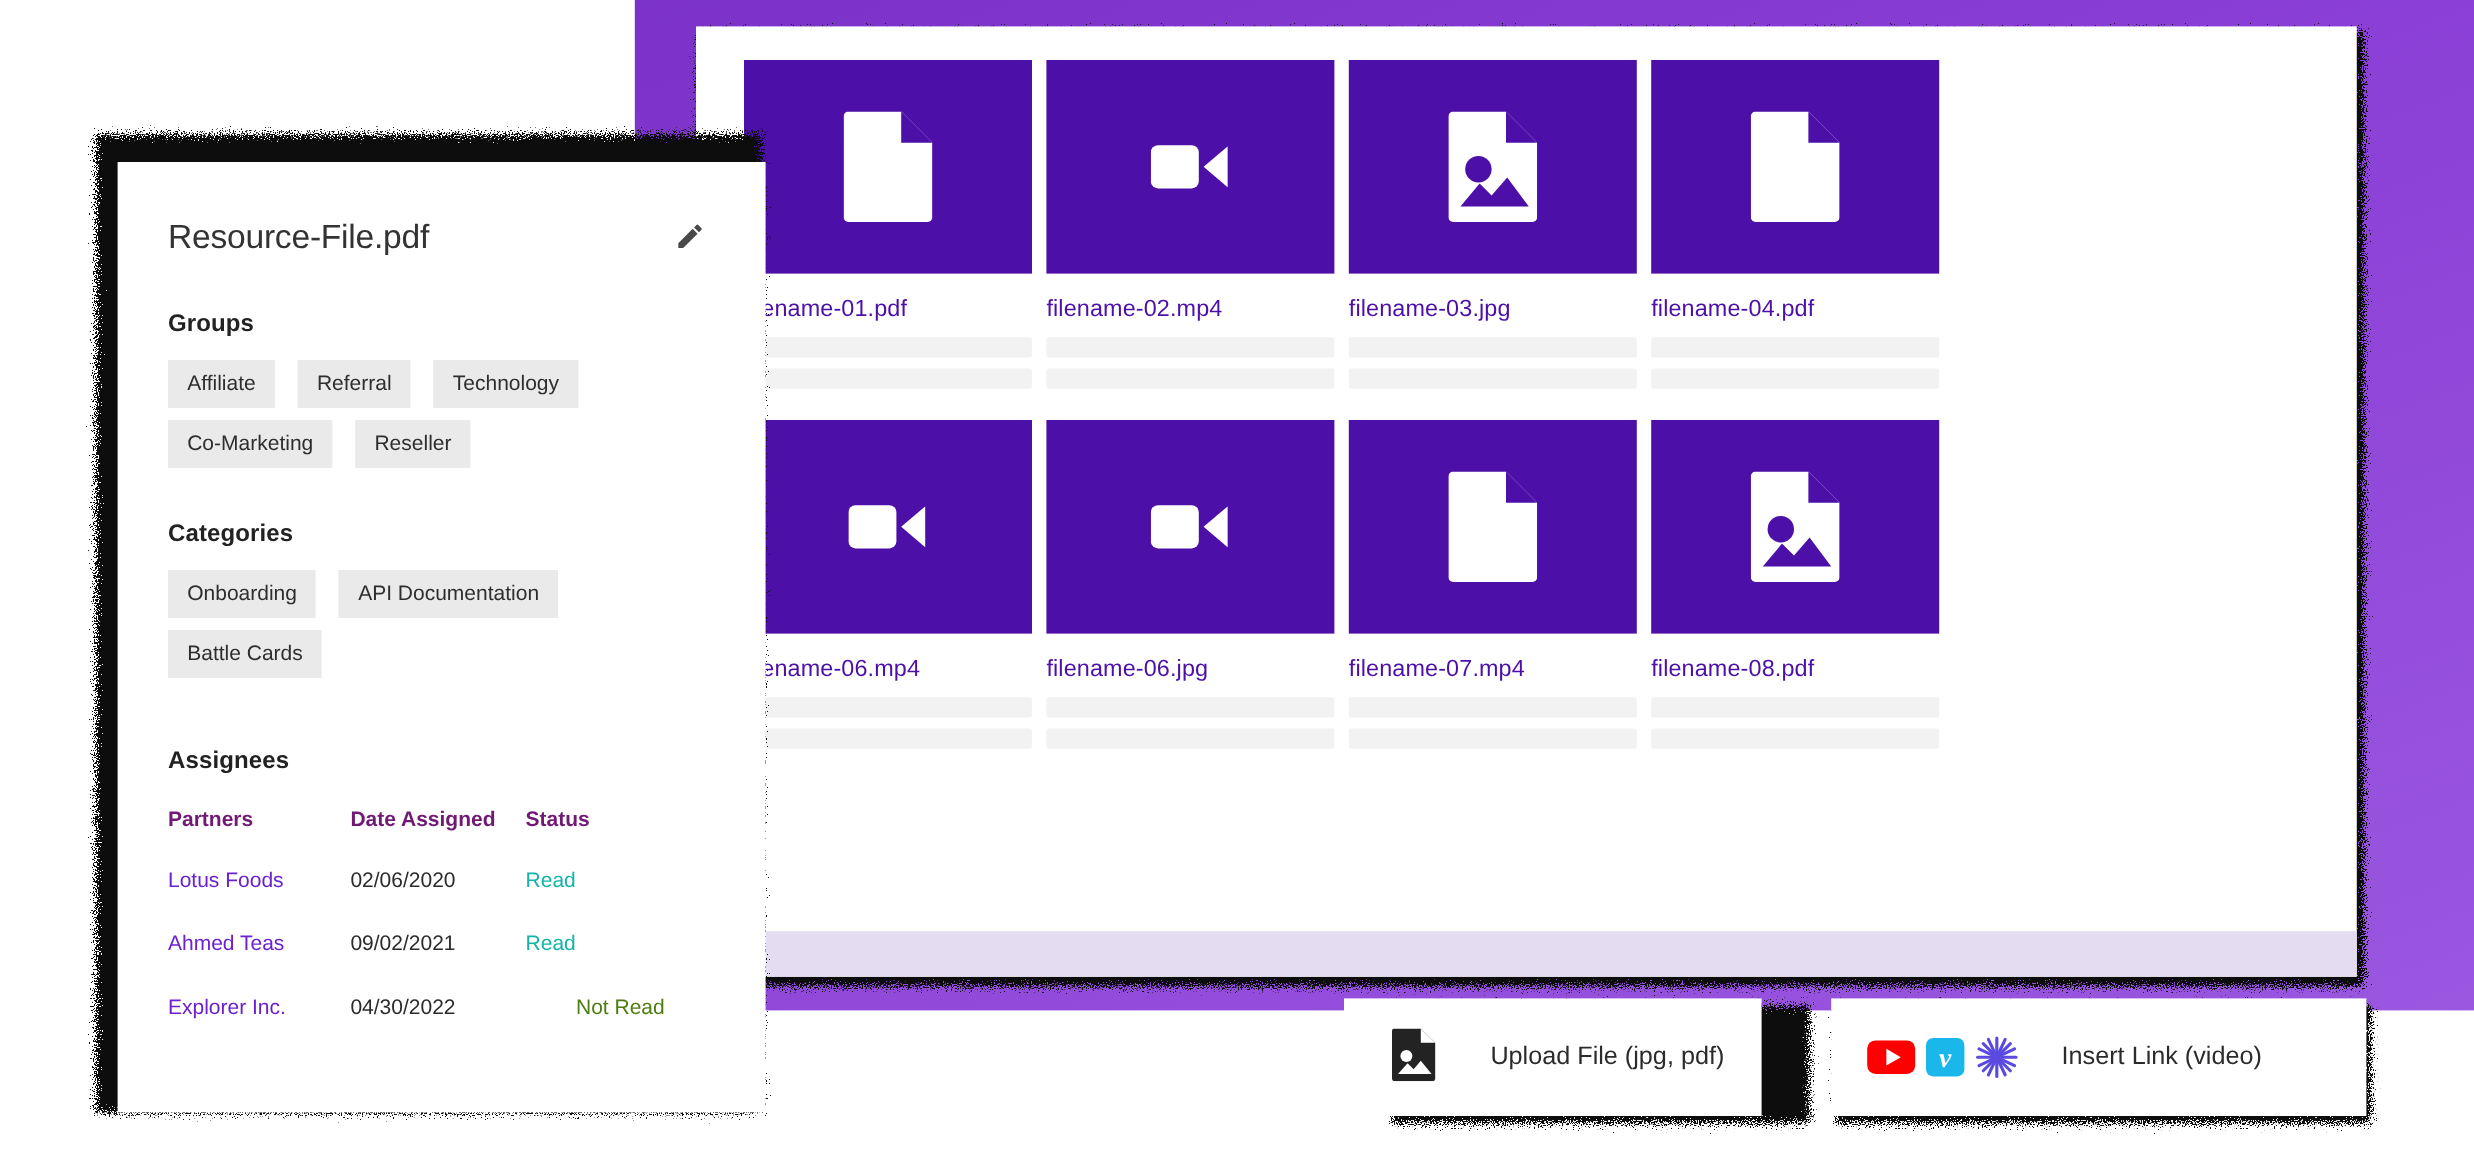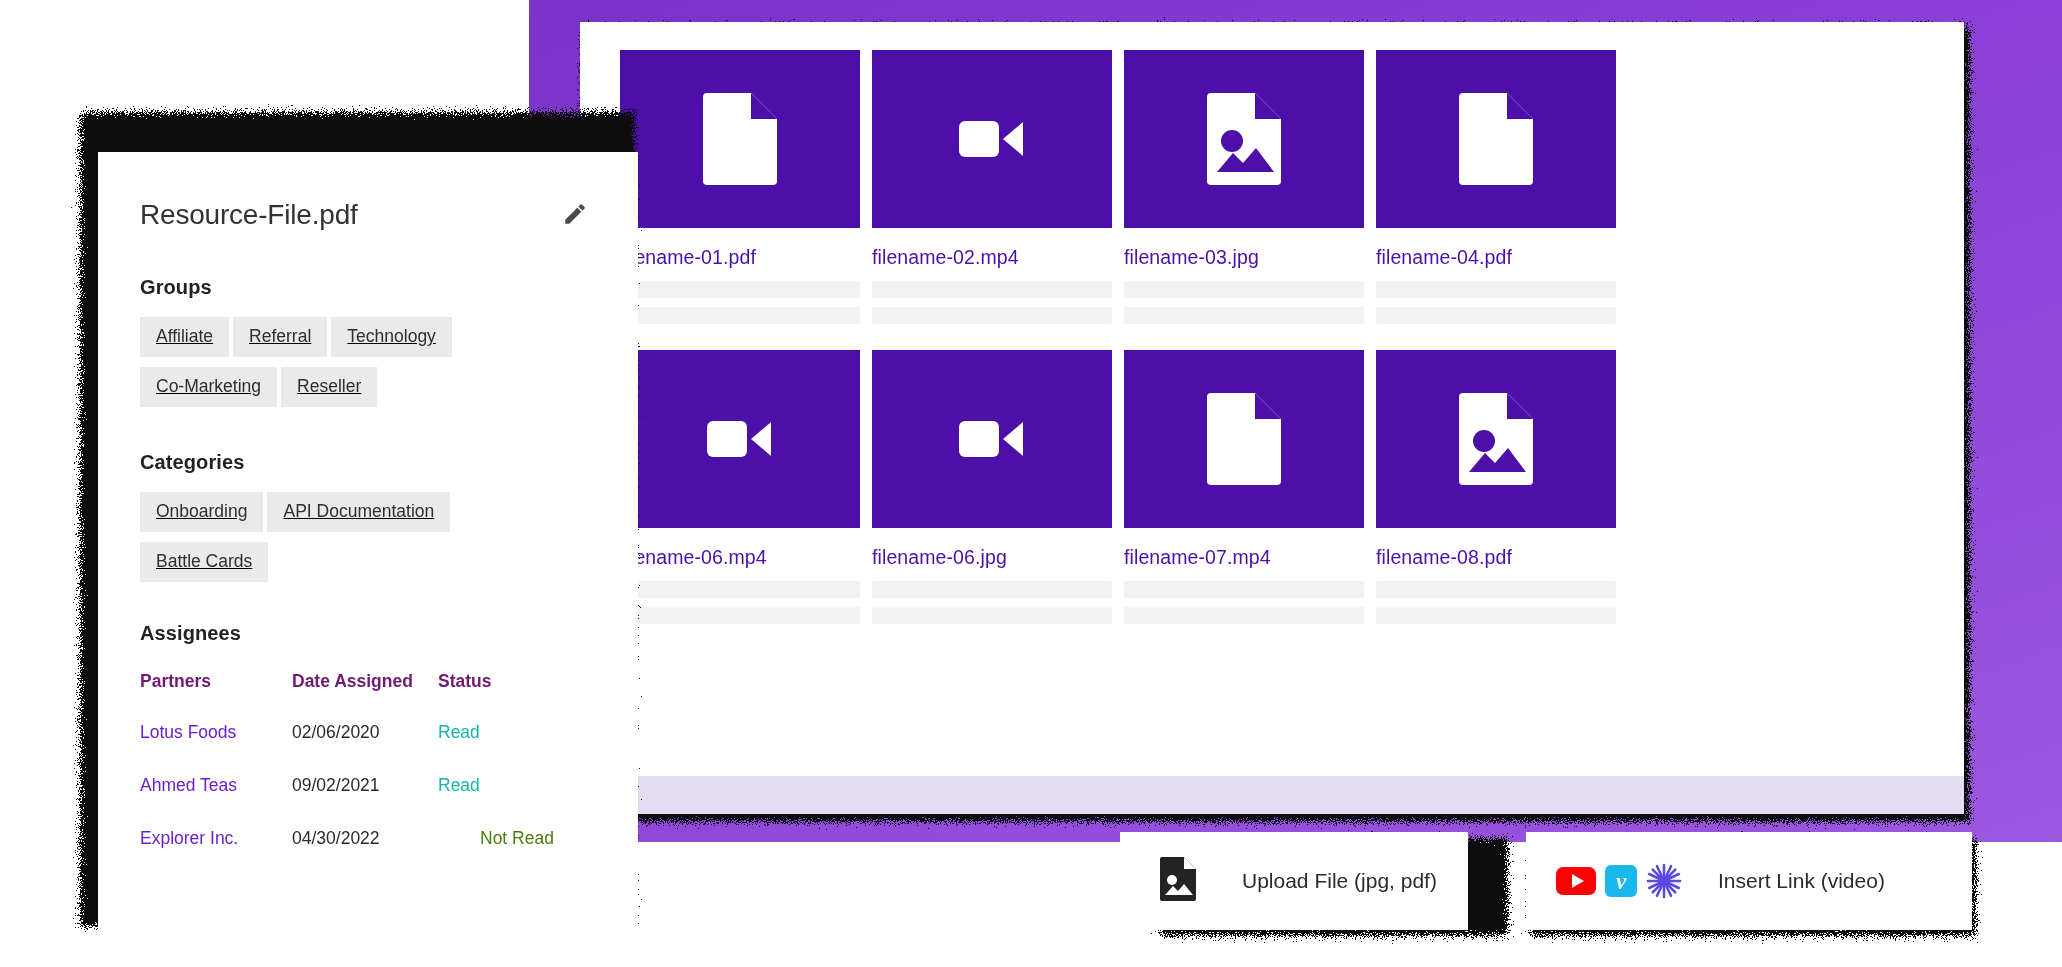--- a/index.html
+++ b/index.html
@@ -106,21 +106,21 @@
     top: 112px;
     width: 555px;
     height: 815px;
     background: #111111;
     filter: url(#rough);
   }
 
   .panel {
     position: absolute;
     left: 98px;
-    top: 152px;
+    top: 135px;
     width: 540px;
     height: 792px;
     background: #ffffff;
     padding: 46px 0 0 42px;
     overflow: hidden;
   }
 
   .panel-head {
     display: flex;
     align-items: center;
@@ -147,28 +147,27 @@
   }
 
   .section-title {
     font-size: 20px;
     font-weight: 700;
     color: #222222;
     margin-top: 44px;
     margin-bottom: 18px;
     letter-spacing: 0.1px;
   }
-  .section-title.assignees { margin-top: 40px; margin-bottom: 26px; }
+  .section-title.assignees { margin-top: 58px; margin-bottom: 26px; }
 
   .chips {
     display: flex;
     flex-wrap: wrap;
-    gap: 10px 4px;
+    gap: 10px 19px;
     width: 430px;
-    text-decoration: underline;
   }
 
   .chip {
     background: #eaeaea;
     color: #2e2e2e;
     font-size: 17.5px;
     padding: 9px 16px 10px;
     white-space: nowrap;
     cursor: pointer;
   }

